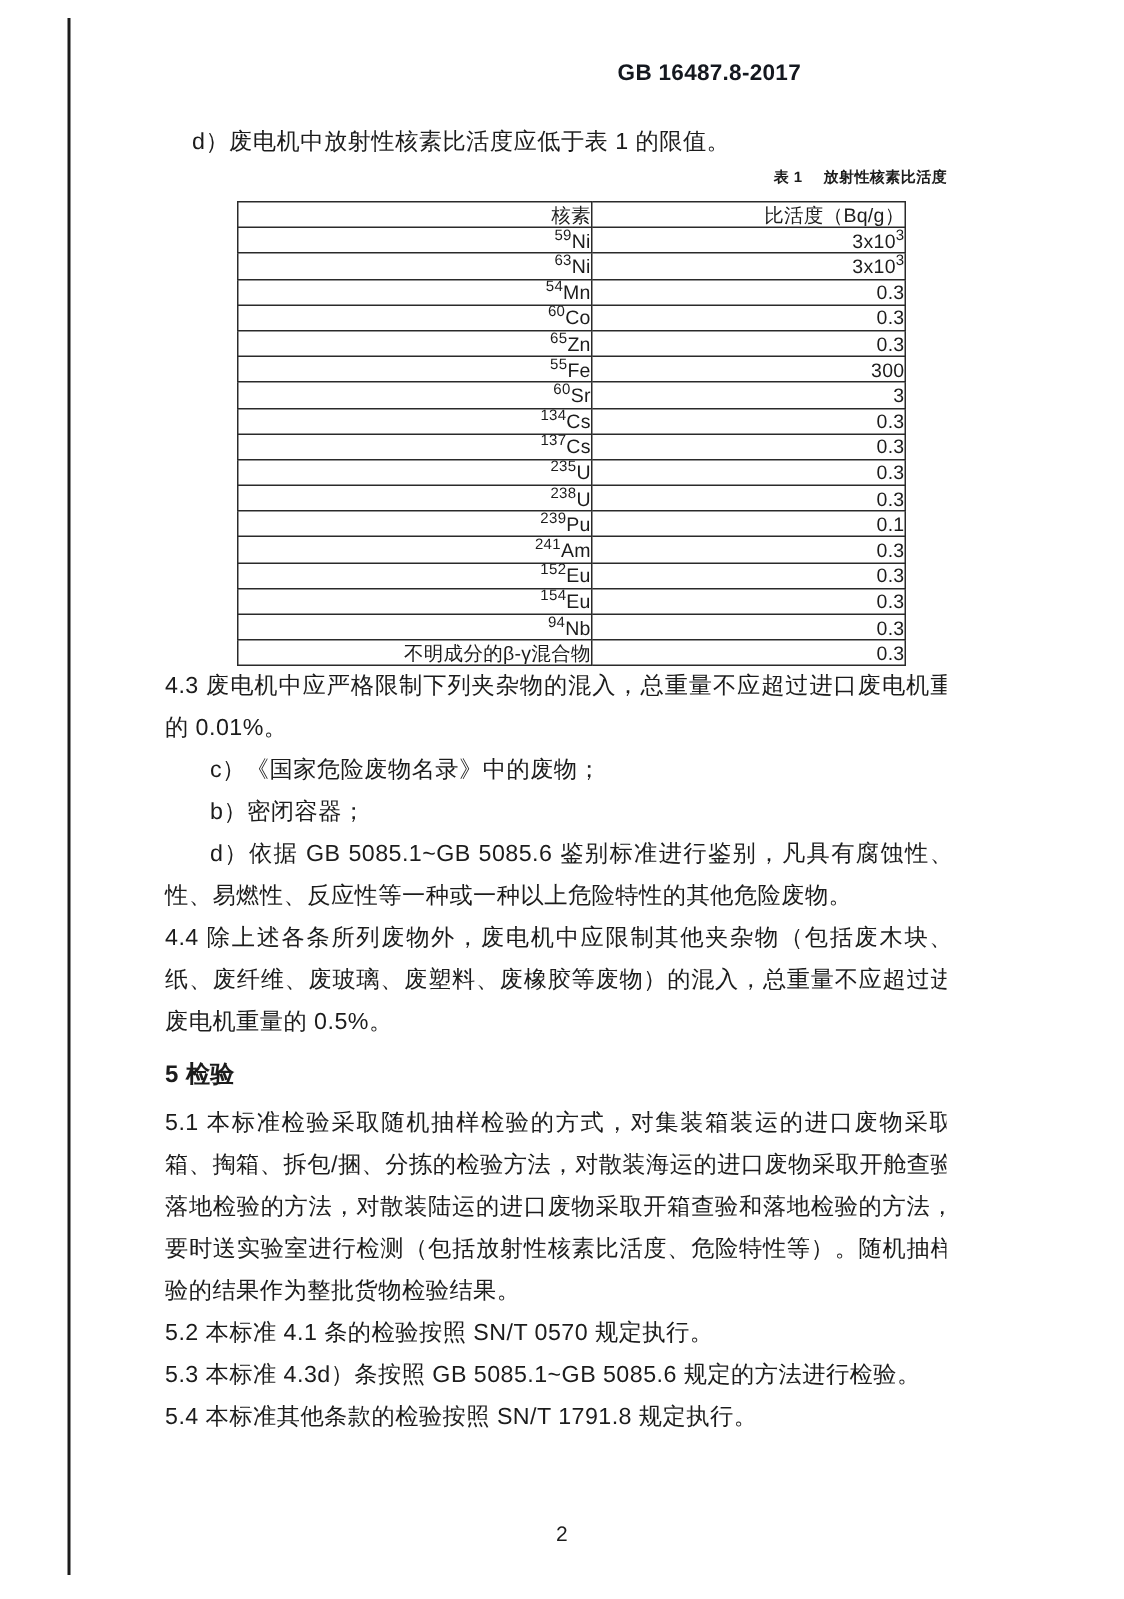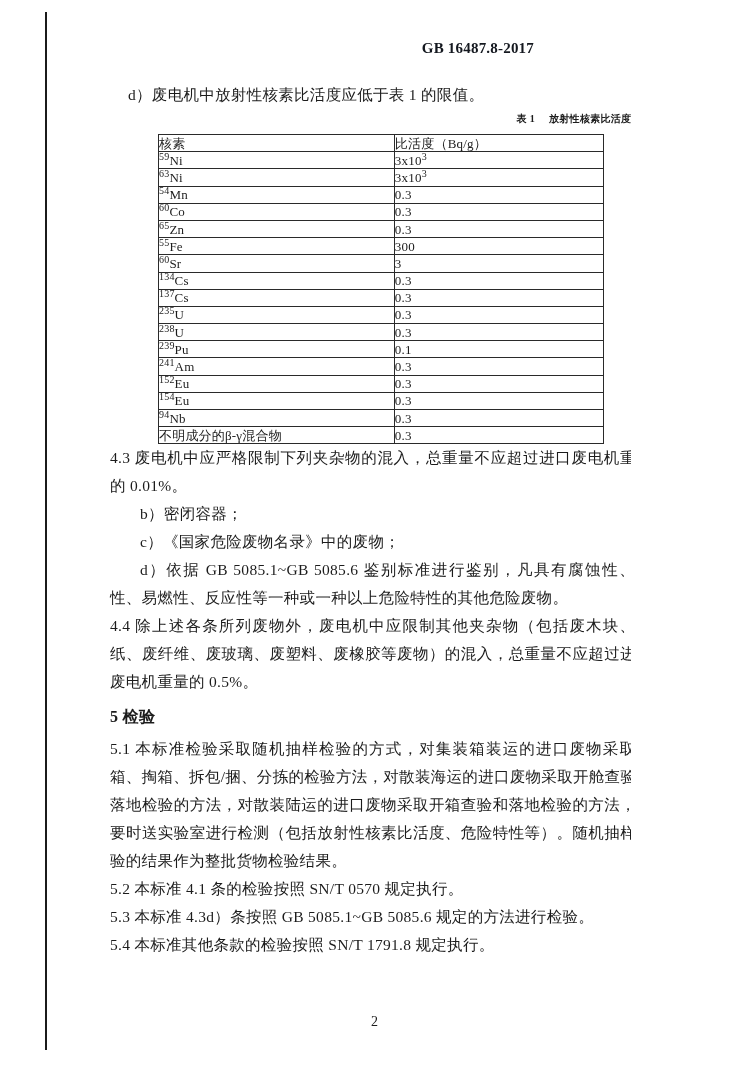--- a/index.html
+++ b/index.html
@@ -1,20 +1,20 @@
 <!DOCTYPE html>
 <html><head>
 <meta charset="utf-8">
 <style>
   html,body{margin:0;padding:0;background:#ffffff;}
   .page{
     position:relative;
     width:631px;height:1066px;
     background:#ffffff;
-    font-family:Liberation Serif, serif;
+    font-family:Liberation Sans, sans-serif;
     color:#1c1c1c;
     overflow:hidden;
   }
   .edge-line{
     position:absolute;left:45px;top:12px;width:2px;height:1038px;
     background:#1b1b1b;
   }
   .doc-header{
     padding-top:40px;
     text-align:right;
@@ -46,21 +46,21 @@
   table.nuclide{
     border-collapse:collapse;
     margin:5px auto 0 auto;
     width:446px;
     table-layout:fixed;
   }
   table.nuclide th, table.nuclide td{
     border:1px solid #2a2a2a;
     font-weight:normal;
     font-size:13px;
-    text-align:left;
+    text-align:right;
     height:16.2px;
     line-height:15px;
     padding:0;
     letter-spacing:0.2px;
   }
   table.nuclide col.c1{width:53%;}
   table.nuclide col.c2{width:47%;}
   sup{font-size:10px;vertical-align:super;line-height:0;}
   .mt-после-table{margin-top:15px;}
   .list-item{text-indent:30px;}
@@ -173,22 +173,22 @@
             <td>0.3</td>
           </tr>
           <tr>
             <td>不明成分的β-γ混合物</td>
             <td>0.3</td>
           </tr>
         </tbody>
     </table>
 
     <p class="para">4.3 废电机中应严格限制下列夹杂物的混入，总重量不应超过进口废电机重量的 0.01%。</p>
+    <p class="para list-item">c）《国家危险废物名录》中的废物；</p>
     <p class="para list-item">b）密闭容器；</p>
-    <p class="para list-item">c）《国家危险废物名录》中的废物；</p>
     <p class="para list-item">d）依据 GB 5085.1~GB 5085.6 鉴别标准进行鉴别，凡具有腐蚀性、毒性、易燃性、反应性等一种或一种以上危险特性的其他危险废物。</p>
     <p class="para">4.4 除上述各条所列废物外，废电机中应限制其他夹杂物（包括废木块、废纸、废纤维、废玻璃、废塑料、废橡胶等废物）的混入，总重量不应超过进口废电机重量的 0.5%。</p>
 
     <p class="para sec-heading">5 检验</p>
 
     <p class="para clause-5-1">5.1 本标准检验采取随机抽样检验的方式，对集装箱装运的进口废物采取开箱、掏箱、拆包/捆、分拣的检验方法，对散装海运的进口废物采取开舱查验和落地检验的方法，对散装陆运的进口废物采取开箱查验和落地检验的方法，必要时送实验室进行检测（包括放射性核素比活度、危险特性等）。随机抽样检验的结果作为整批货物检验结果。</p>
     <p class="para">5.2 本标准 4.1 条的检验按照 SN/T 0570 规定执行。</p>
     <p class="para">5.3 本标准 4.3d）条按照 GB 5085.1~GB 5085.6 规定的方法进行检验。</p>
     <p class="para">5.4 本标准其他条款的检验按照 SN/T 1791.8 规定执行。</p>
 

